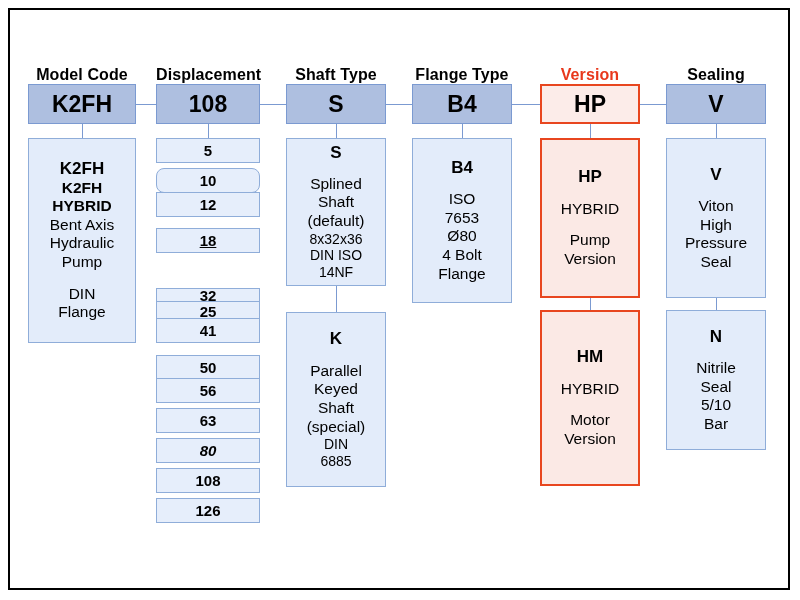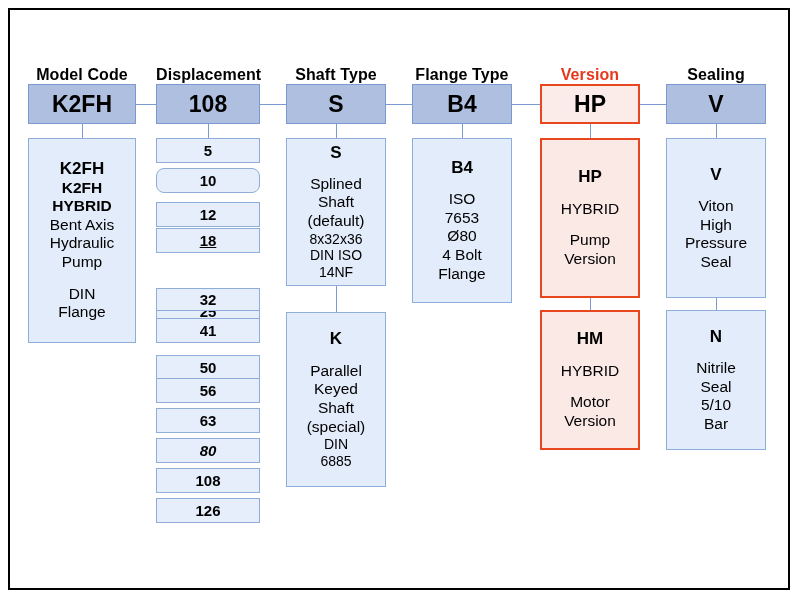--- a/index.html
+++ b/index.html
@@ -144,24 +144,24 @@
         <div class="d-main">Pump</div>
         <div class="gap-md"></div>
         <div class="d-main">DIN</div>
         <div class="d-main">Flange</div>
       </div>
       <div class="col-header-label" style="left: 146px; width: 104px; top: 56px;">Displacement</div>
       <div class="code-box" style="left: 146px; top: 74px; width: 104px; height: 40px;">108</div>
       <div class="conn-v" style="left: 198px; top: 114px; height: 14px;"></div>
       <div class="value-box" style="left: 146px; top: 128px; width: 104px; height: 25px;">5</div>
       <div class="value-box" style="left: 146px; top: 158px; width: 104px; height: 25px; border-radius: 8px;">10</div>
-      <div class="value-box" style="left: 146px; top: 192px; width: 104px; height: 25px;">12</div>
+      <div class="value-box" style="left: 146px; top: 182px; width: 104px; height: 25px;">12</div>
       <div class="value-box" style="left: 146px; top: 218px; width: 104px; height: 25px; text-decoration: underline;">18</div>
       <div class="value-box" style="left: 146px; top: 248px; width: 104px; height: 25px; margin-top: 41px;">25</div>
-      <div class="value-box" style="left: 146px; top: 278px; width: 104px; height: 23px;">32</div>
+      <div class="value-box" style="left: 146px; top: 278px; width: 104px; height: 14px;">32</div>
       <div class="value-box" style="left: 146px; top: 308px; width: 104px; height: 25px;">41</div>
       <div class="value-box" style="left: 146px; top: 338px; width: 104px; height: 25px; margin-top: 7px;">50</div>
       <div class="value-box" style="left: 146px; top: 368px; width: 104px; height: 25px;">56</div>
       <div class="value-box" style="left: 146px; top: 398px; width: 104px; height: 25px;">63</div>
       <div class="value-box" style="left: 146px; top: 428px; width: 104px; height: 25px; font-style: italic;">80</div>
       <div class="value-box" style="left: 146px; top: 458px; width: 104px; height: 25px;">108</div>
       <div class="value-box" style="left: 146px; top: 488px; width: 104px; height: 25px;">126</div>
       <div class="col-header-label" style="left: 276px; width: 100px; top: 56px;">Shaft Type</div>
       <div class="code-box" style="left: 276px; top: 74px; width: 100px; height: 40px;">S</div>
       <div class="conn-v" style="left: 326px; top: 114px; height: 14px;"></div>
@@ -203,21 +203,21 @@
       <div class="conn-v" style="left: 580px; top: 114px; height: 14px;"></div>
       <div class="detail-box accent" style="left: 530px; top: 128px; width: 100px; height: 160px;">
         <div class="d-code">HP</div>
         <div class="gap-md"></div>
         <div class="d-main">HYBRID</div>
         <div class="gap-md"></div>
         <div class="d-main">Pump</div>
         <div class="d-main">Version</div>
       </div>
       <div class="conn-v" style="left: 580px; top: 288px; height: 12px;"></div>
-      <div class="detail-box accent" style="left: 530px; top: 300px; width: 100px; height: 140px;">
+      <div class="detail-box accent" style="left: 530px; top: 300px; width: 100px; height: 176px;">
         <div class="d-code">HM</div>
         <div class="gap-md"></div>
         <div class="d-main">HYBRID</div>
         <div class="gap-md"></div>
         <div class="d-main">Motor</div>
         <div class="d-main">Version</div>
       </div>
       <div class="col-header-label" style="left: 656px; width: 100px; top: 56px;">Sealing</div>
       <div class="code-box" style="left: 656px; top: 74px; width: 100px; height: 40px;">V</div>
       <div class="conn-v" style="left: 706px; top: 114px; height: 14px;"></div>

